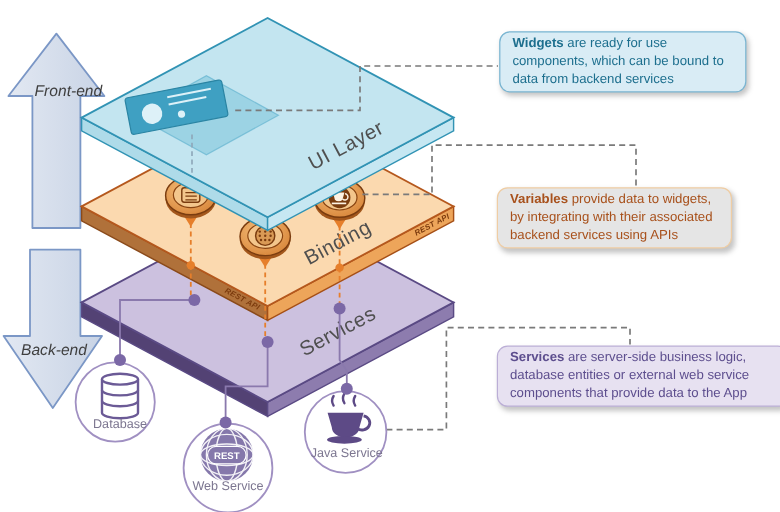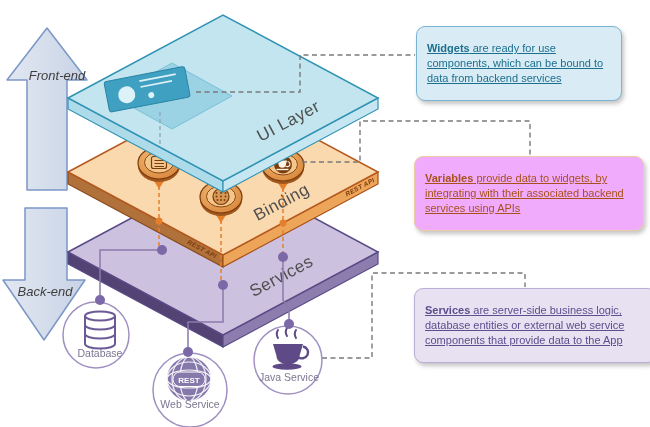--- a/index.html
+++ b/index.html
@@ -1,23 +1,23 @@
 <!DOCTYPE html>
 <html><head>
 <meta charset="utf-8">
 <style>
   html,body{margin:0;padding:0;background:#fff;}
   #stage{position:relative;width:650px;height:427px;background:#ffffff;overflow:hidden;
          font-family:"Liberation Sans",sans-serif;}
   #diagram-svg{position:absolute;left:0;top:0;}
-  .callout{position:absolute;box-sizing:border-box;border-radius:9px;padding:14px 10px;
-           font-size:11px;line-height:15px;box-shadow:2px 3px 4px rgba(110,110,110,.40);text-decoration:underline;}
+  .callout{position:absolute;box-sizing:border-box;border-radius:9px;padding:2px 10px;
+           font-size:11px;line-height:15px;box-shadow:2px 3px 4px rgba(110,110,110,.40);}
   .callout b{font-weight:bold;}
   #callout-widgets{left:416px;top:26px;width:206px;background:#d9ecf5;border:1.6px solid #79b5d2;color:#1d6f8e;}
-  #callout-variables{left:414px;top:156px;width:230px;background:#f0abfc;border:1.6px solid #efcda4;color:#a8511c;}
+  #callout-variables{left:414px;top:156px;width:196px;background:#e5e5e5;border:1.6px solid #efcda4;color:#a8511c;}
   #callout-services{left:414px;top:288px;width:243px;background:#e7e1f1;border:1.6px solid #bbaed6;color:#5d4e8e;}
   .layer-label{font-size:17px;fill:#4f4f4f;letter-spacing:.5px;}
   .edge-label{font-size:6.5px;font-weight:bold;font-style:italic;fill:#7c3b0e;letter-spacing:.3px;}
   .arrow-label{font-size:13px;font-style:italic;fill:#3f3f3f;}
   .node-label{font-size:10.5px;fill:#7c7690;}
   text{font-family:"Liberation Sans",sans-serif;}
 </style>
 </head>
 <body>
 

